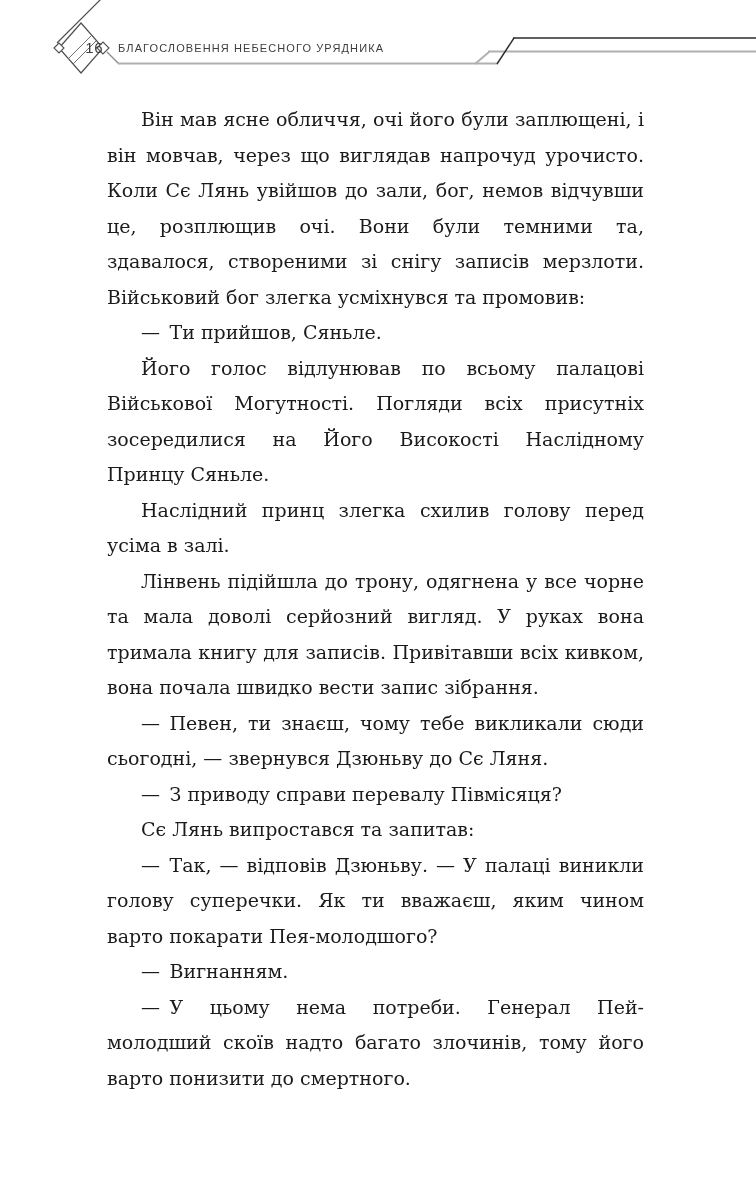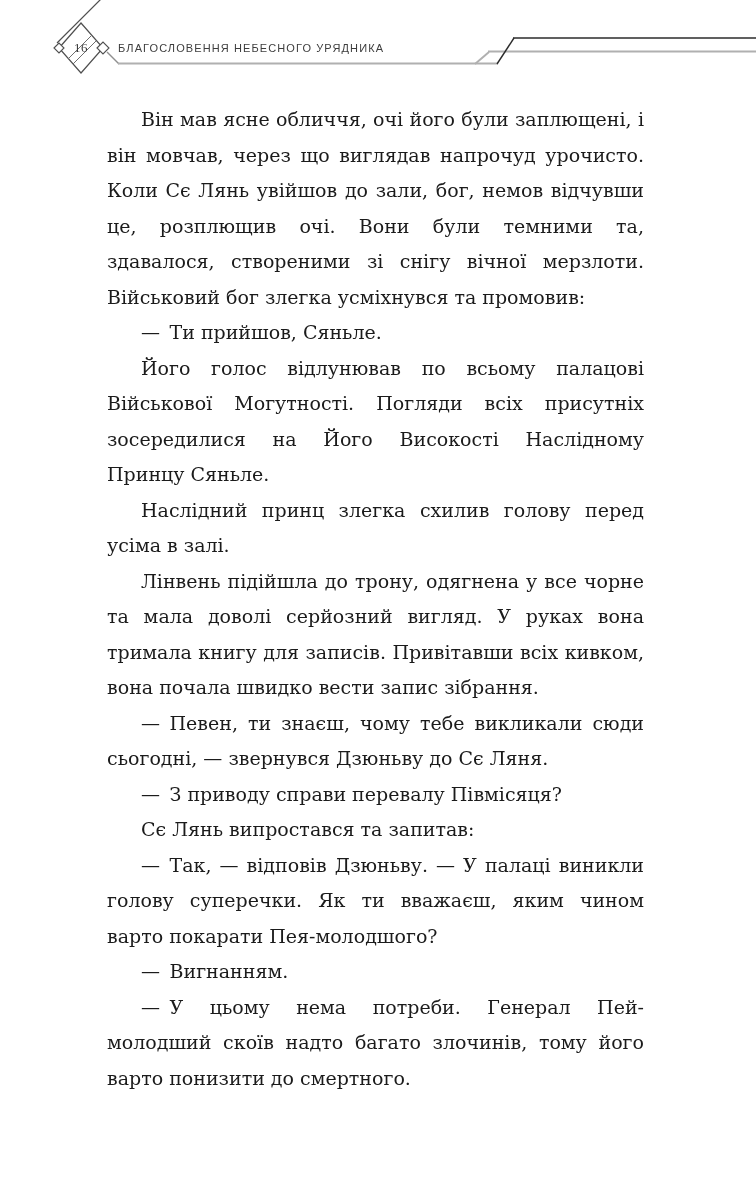--- a/index.html
+++ b/index.html
@@ -26,23 +26,23 @@
     top: 0; left: 0;
     width: 756px;
     height: 90px;
     display: block;
   }
   #page-number {
     position: absolute;
     left: 59px;
     top: 38px;
     width: 44px;
-    text-align: center;
-    font-family: Liberation Serif, serif;
-    font-size: 13px;
+    text-align: right;
+    font-family: Liberation Sans, sans-serif;
+    font-size: 15px;
     line-height: 20px;
     letter-spacing: 0.5px;
     color: #3d3d3d;
   }
   #running-title {
     position: absolute;
     left: 118px;
     top: 40px;
     font-family: "Liberation Sans", sans-serif;
     font-size: 11px;
@@ -97,21 +97,21 @@
         <line x1="488" y1="51.5" x2="756" y2="51.5" stroke="#b0b0b0" stroke-width="2.2"></line>
         <line x1="497" y1="64" x2="514" y2="38" stroke="#2b2b2b" stroke-width="1.4"></line>
         <line x1="513" y1="38" x2="756" y2="38" stroke="#2b2b2b" stroke-width="1.5"></line>
       </g>
     </svg>
     <span id="page-number">16</span>
     <span id="running-title">БЛАГОСЛОВЕННЯ НЕБЕСНОГО УРЯДНИКА</span>
   </header>
 
   <main id="page-body">
-    <p>Він мав ясне обличчя, очі його були заплющені, і він мовчав, через що виглядав напрочуд урочисто. Коли Сє Лянь увійшов до зали, бог, немов відчувши це, розплющив очі. Вони були темними та, здавалося, створеними зі снігу вічної мерзлоти. Військовий бог злегка усміхнувся та промовив:</p>
+    <p>Він мав ясне обличчя, очі його були заплющені, і він мовчав, через що виглядав напрочуд урочисто. Коли Сє Лянь увійшов до зали, бог, немов відчувши це, розплющив очі. Вони були темними та, здавалося, створеними зі снігу записів мерзлоти. Військовий бог злегка усміхнувся та промовив:</p>
     <p>— Ти прийшов, Сяньле.</p>
     <p>Його голос відлунював по всьому палацові Військової Могутності. Погляди всіх присутніх зосередилися на Його Високості Наслідному Принцу Сяньле.</p>
     <p>Наслідний принц злегка схилив голову перед усіма в залі.</p>
     <p>Лінвень підійшла до трону, одягнена у все чорне та мала доволі серйозний вигляд. У руках вона тримала книгу для записів. Привітавши всіх кивком, вона почала швидко вести запис зібрання.</p>
     <p>— Певен, ти знаєш, чому тебе викликали сюди сьогодні, — звернувся Дзюньву до Сє Ляня.</p>
     <p>— З приводу справи перевалу Півмісяця?</p>
     <p>Сє Лянь випростався та запитав:</p>
     <p>— Так, — відповів Дзюньву. — У палаці виникли голову суперечки. Як ти вважаєш, яким чином варто покарати Пея-молодшого?</p>
     <p>— Вигнанням.</p>
     <p>— У цьому нема потреби. Генерал Пей-молодший скоїв надто багато злочинів, тому його варто понизити до смертного.</p>

